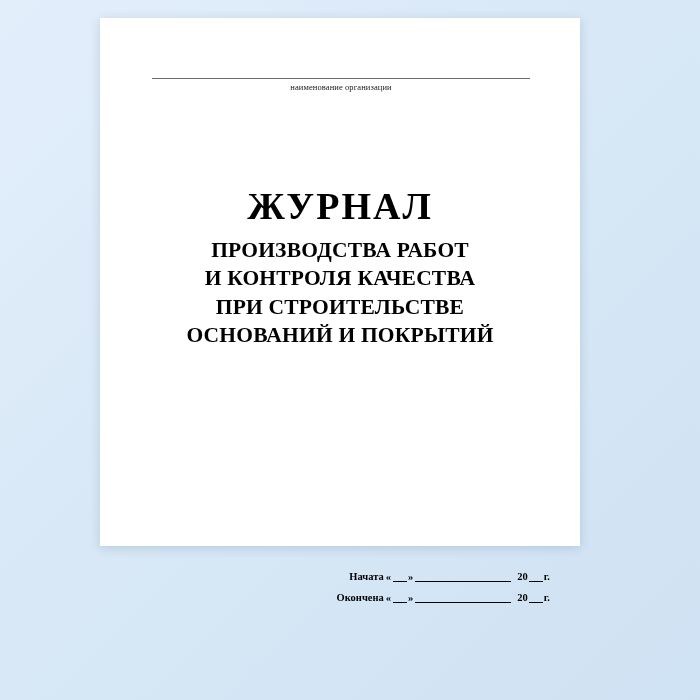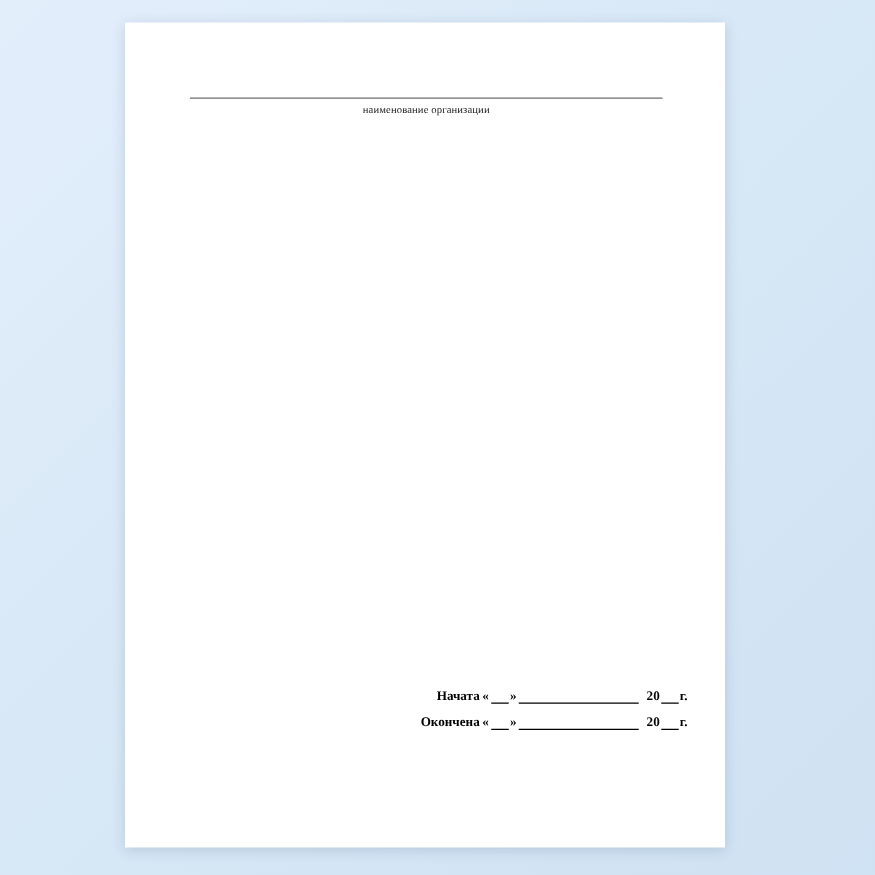--- a/index.html
+++ b/index.html
@@ -17,21 +17,21 @@
     position: relative;
     width: 700px;
     height: 700px;
     background: linear-gradient(135deg, #e3eefb 0%, #d8e8f6 45%, #cfe2f3 100%);
   }
   #page {
     position: absolute;
     left: 100px;
     top: 18px;
     width: 480px;
-    height: 660px;
+    height: 528px;
     background: #ffffff;
     box-shadow: 0 2px 10px rgba(40, 70, 110, 0.18);
     text-decoration: underline;
   }
   .org-line {
     position: absolute;
     left: 52px;
     top: 60px;
     width: 378px;
     border-bottom: 1px solid #6c6c6c;
@@ -66,21 +66,21 @@
     font-weight: bold;
     letter-spacing: 0.2px;
     line-height: 1.32;
   }
   .title-sub div {
     white-space: nowrap;
   }
   .dates {
     position: absolute;
     left: 200px;
-    top: 534px;
+    top: 553px;
     width: 250px;
     font-size: 10.5px;
     font-weight: bold;
     color: #000;
   }
   .date-row {
     display: flex;
     align-items: flex-end;
     justify-content: flex-end;
     margin-bottom: 10px;
@@ -112,20 +112,29 @@
 </style>
 </head>
 <body>
 
 <div id="stage">
   <div id="page">
 
     <div class="org-line"></div>
     <div class="org-caption">наименование организации</div>
 
+    <div class="title-block">
+      <div class="title-main">ЖУРНАЛ</div>
+      <div class="title-sub">
+        <div>ПРОИЗВОДСТВА РАБОТ</div>
+        <div>И КОНТРОЛЯ КАЧЕСТВА</div>
+        <div>ПРИ СТРОИТЕЛЬСТВЕ</div>
+        <div>ОСНОВАНИЙ И ПОКРЫТИЙ</div>
+      </div>
+    </div>
 
     <div class="dates">
       <div class="date-row">
         <span class="date-label">Начата</span>
         <span class="date-quote">«</span>
         <span class="date-underscore"></span>
         <span class="date-quote">»</span>
         <span class="date-rule"></span>
         <span class="date-year">20</span>
         <span class="date-underscore"></span>

